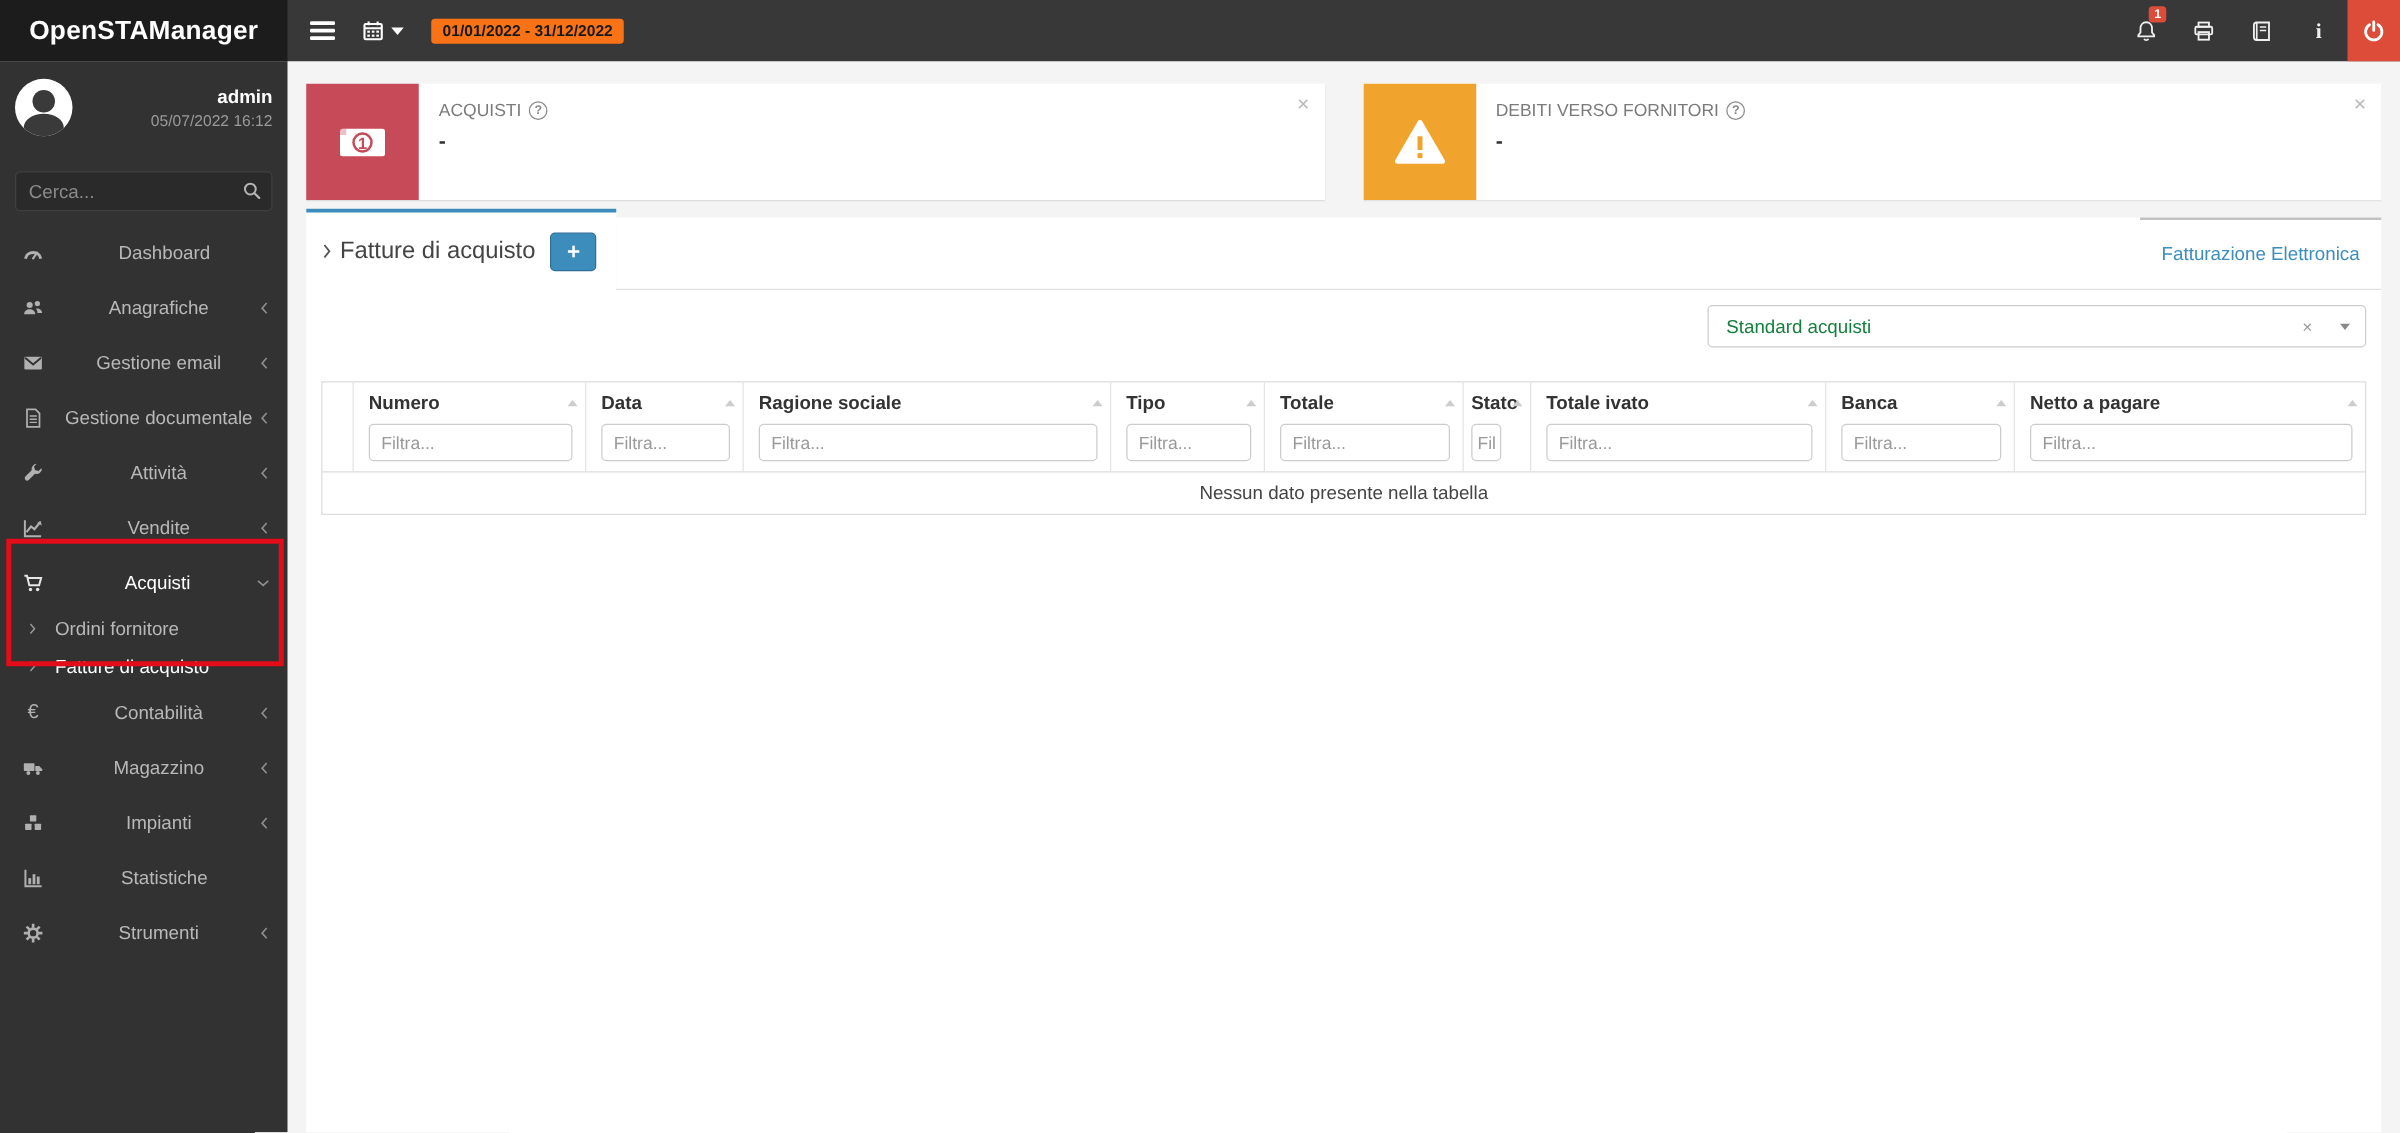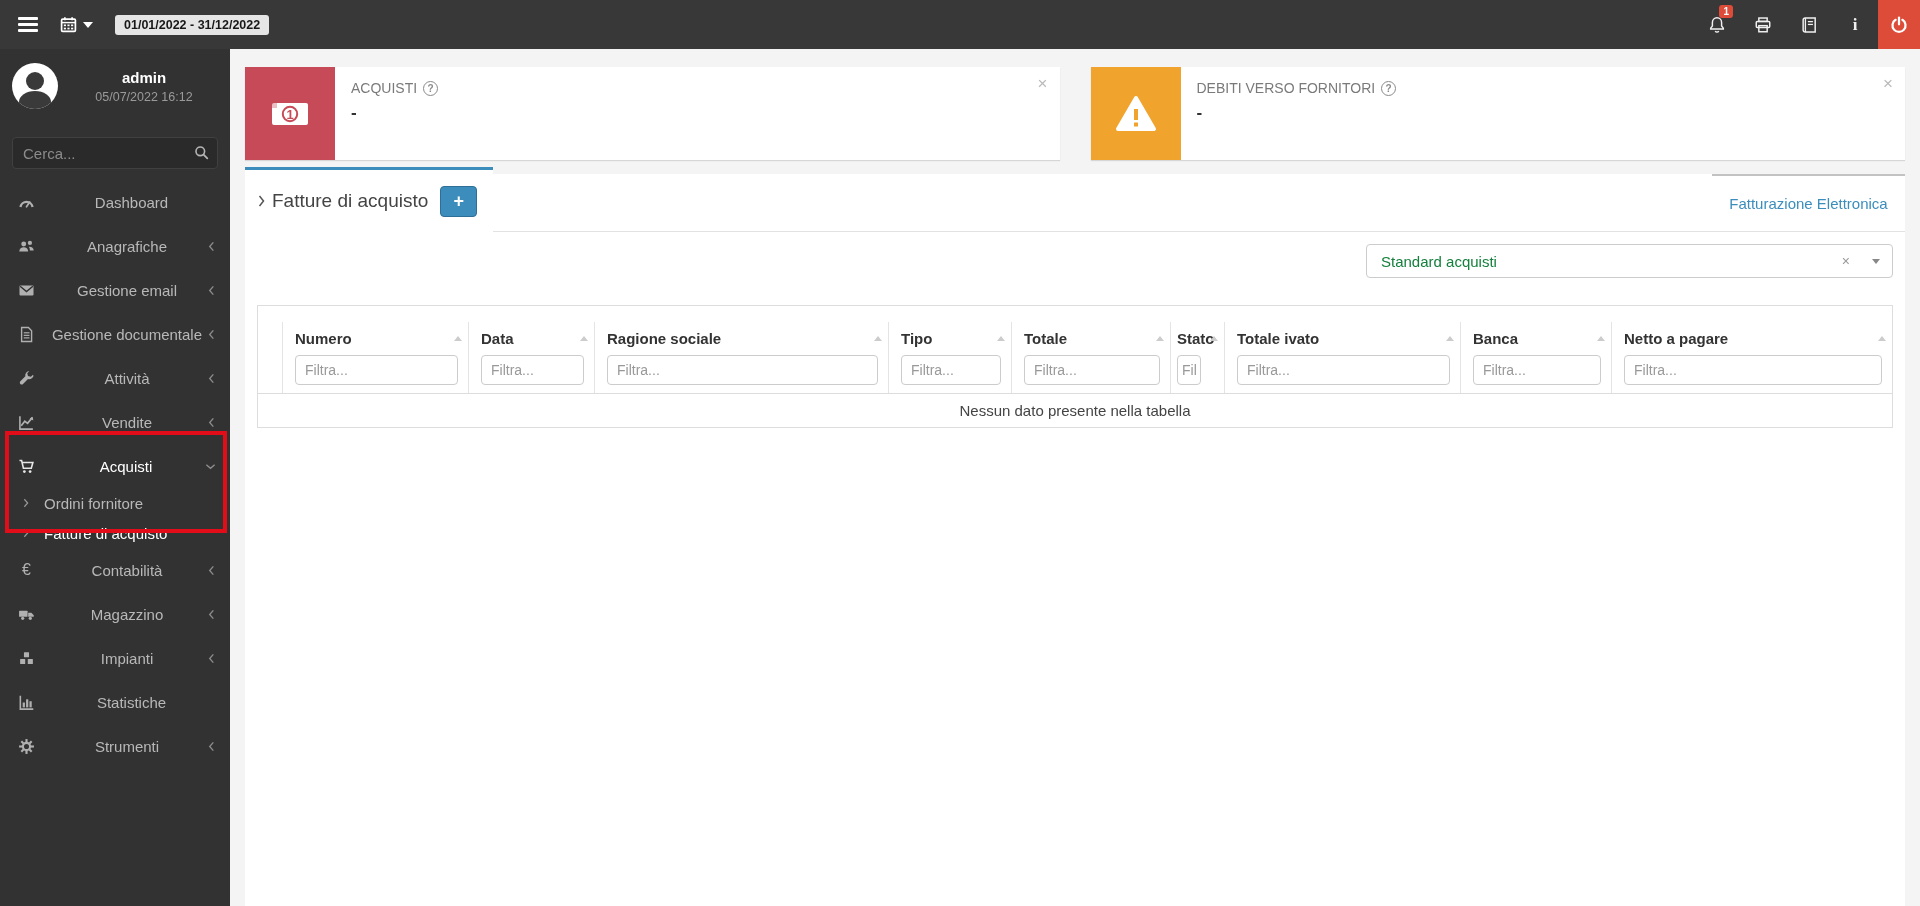--- a/index.html
+++ b/index.html
@@ -7,34 +7,34 @@
   .page { position:relative; width:1920px; height:906px; overflow:hidden; background:#f4f4f4; }
 
   
   .navbar { position:absolute; top:0; left:0; width:1920px; height:49px; background:#383838; display:flex; align-items:stretch; z-index:10; }
   .logo { width:230px; height:49px; background:#1c1c1c; color:#fff; font-size:21px; font-weight:bold; display:flex; align-items:center; justify-content:center; letter-spacing:.2px; }
   .nav-left { display:flex; align-items:center; gap:22px; padding-left:18px; color:#fff; }
   .hamburger { width:20px; display:flex; flex-direction:column; gap:3px; cursor:pointer; }
   .hamburger span { display:block; height:3px; background:#fff; border-radius:1px; }
   .cal-group { display:flex; align-items:center; gap:6px; color:#fff; cursor:pointer; }
   .caret-down { width:0; height:0; border-left:5px solid transparent; border-right:5px solid transparent; border-top:6px solid #fff; }
-  .date-pill { background:#e5e5e5; color:#181818; font-size:12.5px; font-weight:bold; padding:3px 9px; border-radius:3px; cursor:pointer; }
+  .date-pill { background:#f97316; color:#181818; font-size:12.5px; font-weight:bold; padding:3px 9px; border-radius:3px; cursor:pointer; }
   .nav-icons { margin-left:auto; display:flex; align-items:stretch; }
   .nav-ico { width:46px; display:flex; align-items:center; justify-content:center; color:#f0f0f0; position:relative; cursor:pointer; }
   .badge { position:absolute; top:5px; right:7px; background:#dd4b39; color:#fff; font-size:10px; font-weight:bold; padding:1px 4px; border-radius:3px; line-height:1.1; }
   .nav-ico.power { background:#dd4b39; width:42px; color:#fff; }
   .info-glyph { font-family:"Liberation Serif", serif; font-weight:bold; font-size:17px; }
 
   
   .sidebar { position:absolute; top:49px; left:0; width:230px; height:857px; background:#323232; }
   .user-panel { display:flex; align-items:center; padding:14px 12px 4px 12px; gap:12px; }
   .avatar { width:46px; height:46px; border-radius:50%; background:#fff; position:relative; overflow:hidden; flex:0 0 auto; }
   .avatar .head { position:absolute; top:9px; left:14px; width:18px; height:18px; border-radius:50%; background:#3a3a3a; }
   .avatar .body { position:absolute; top:28px; left:7px; width:32px; height:22px; border-radius:50% 50% 0 0; background:#3a3a3a; }
-  .user-meta { flex:1; text-align:center; }
+  .user-meta { flex:1; text-align:right; }
   .user-name { color:#fff; font-weight:bold; font-size:15px; }
   .user-time { color:#9a9a9a; font-size:12.5px; margin-top:4px; }
   .side-search { margin:24px 12px 0 12px; position:relative; }
   .side-search input { width:100%; height:32px; background:#2a2a2a; border:1px solid #404040; border-radius:4px; color:#ccc; font-size:15px; padding:0 30px 0 10px; outline:none; font-family:inherit; }
   .side-search input::placeholder { color:#8b8b8b; }
   .side-search .mag { position:absolute; right:9px; top:8px; color:#b5b5b5; }
   .menu { margin-top:11px; }
   .m-item { height:44px; display:flex; align-items:center; padding:0 14px 0 18px; color:#b8b8b8; font-size:15px; cursor:pointer;text-align:center; }
   .m-item .mi-icon { width:17px; height:17px; margin-right:12px; display:flex; align-items:center; justify-content:center; color:#b0b0b0; flex:0 0 auto; }
   .m-item .mi-label { flex:1; }
@@ -74,40 +74,41 @@
 
   .panel-body { background:#fff; flex:1; padding:12px; }
   .select-row { display:flex; justify-content:flex-end; }
   .select2 { width:527px; height:34px; border:1px solid #ccc; border-radius:4px; background:#fff; display:flex; align-items:center; padding:0 12px 0 14px; cursor:pointer; }
   .select2 .sel-value { flex:1; color:#15803d; font-size:15px; }
   .select2 .sel-clear { color:#999; font-size:14px; margin-right:22px; cursor:pointer; }
   .sel-caret { width:0; height:0; border-left:4.5px solid transparent; border-right:4.5px solid transparent; border-top:5.5px solid #888; }
 
   .dtable { margin-top:27px; border:1px solid #ddd; }
   .thead { display:flex; border-bottom:1px solid #ddd; }
-  .th { display:flex; flex-direction:column; justify-content:flex-end; padding:8px 10px 8px 12px; border-left:1px solid #e4e4e4; position:relative;margin-top:16px; }
+  .th { display:flex; flex-direction:column; justify-content:flex-end; padding:8px 10px 8px 12px; border-left:1px solid #e4e4e4; position:relative; }
   .th:first-child { border-left:none; }
   .th .th-label { color:#333; font-weight:bold; font-size:15px; margin-bottom:6px; line-height:1.25; padding-right:12px; }
   .sort-arrow { position:absolute; right:6px; bottom:52px; width:0; height:0; border-left:4px solid transparent; border-right:4px solid transparent; border-bottom:5px solid #ccc; cursor:pointer; }
   .th input { height:30px; border:1px solid #ccc; border-radius:4px; padding:0 9px; font-size:14px; color:#15803d; outline:none; width:100%; font-family:inherit; }
   .th input::placeholder { color:#999; }
   .c0 { width:24px; padding:0; } .c1 { width:186px; } .c2 { width:126px; } .c3 { width:294px; }
   .c4 { width:123px; } .c5 { width:159px; } .c6 { width:54px; padding-left:6px; padding-right:6px; }
   .c6 input { width:24px; padding:0 4px; }
   .c7 { width:236px; } .c8 { width:151px; } .c9 { flex:1; }
   .empty-row { height:33px; display:flex; align-items:center; justify-content:center; color:#444; font-size:15px; }
 
   svg { display:block; }
 </style>
 </head>
 <body>
 
 <div class="page">
 
   <div class="navbar">
+    <div class="logo">OpenSTAManager</div>
     <div class="nav-left">
       <div class="hamburger">
           <span></span>
           <span></span>
           <span></span>
         </div>
       <div class="cal-group">
         <span>
           <svg width="17" height="17" viewBox="0 0 16 16">
               <rect x="1.5" y="3" width="13" height="11.5" rx="1" fill="none" stroke="currentColor" stroke-width="1.6"></rect>

